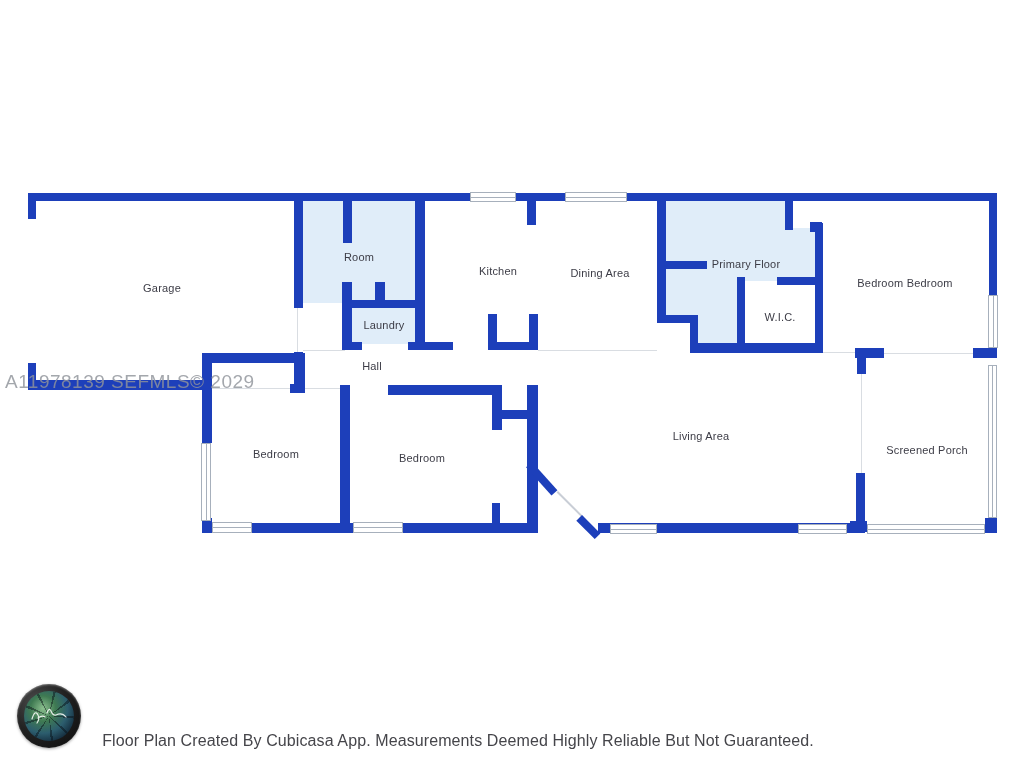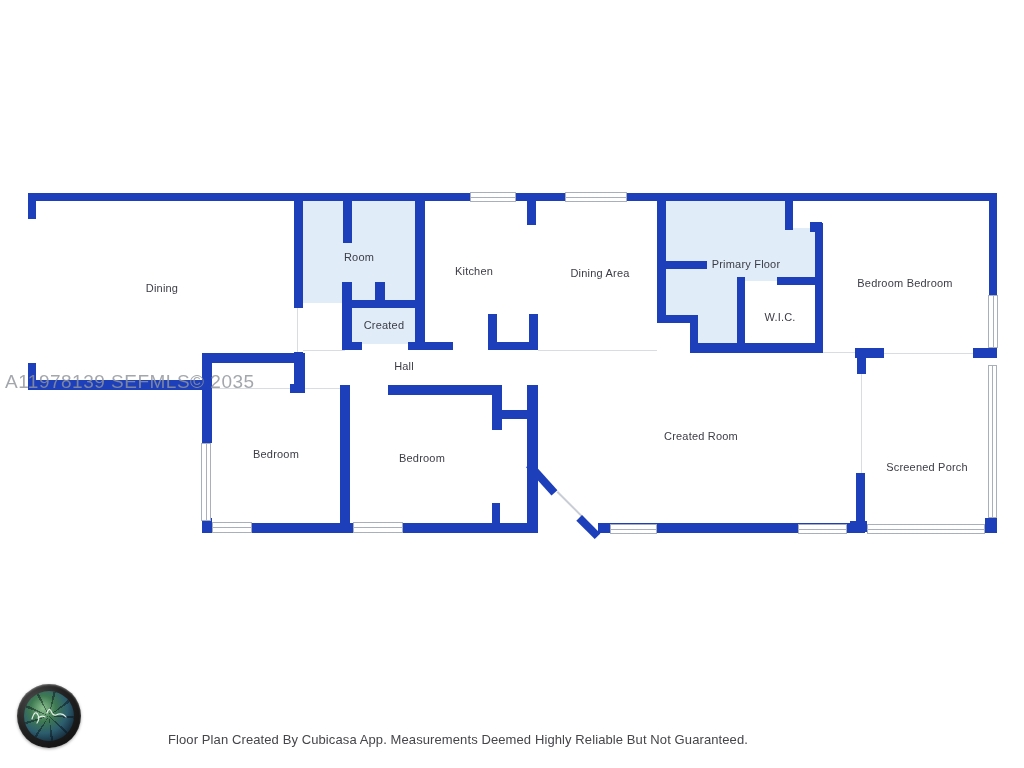--- a/index.html
+++ b/index.html
@@ -17,21 +17,21 @@
   .win-h{background-image:linear-gradient(#a7b0bc,#a7b0bc);background-size:100% 1px;background-position:center;background-repeat:no-repeat;}
   .win-v{background-image:linear-gradient(#a7b0bc,#a7b0bc);background-size:1px 100%;background-position:center;background-repeat:no-repeat;}
   
   .room-label{position:absolute;transform:translate(-50%,-50%);font-size:11px;color:#3c3c46;
               white-space:nowrap;z-index:5;letter-spacing:.2px;}
   .arc{position:absolute;background:#c9ced6;z-index:2;transform-origin:left top;}
   
   #watermark{position:absolute;left:5px;top:371px;font-size:19px;color:#90949b;opacity:.82;
              z-index:6;letter-spacing:.5px;white-space:nowrap;}
   
-  #footer{position:absolute;left:0;top:732px;width:916px;text-align:center;font-size:13px;
+  #footer{position:absolute;left:0;top:732px;width:916px;text-align:center;font-size:16px;
           color:#45454a;z-index:6;letter-spacing:.1px;}
   
   #logo{position:absolute;left:17px;top:684px;width:64px;height:64px;border-radius:50%;z-index:6;
         background:radial-gradient(circle at 30% 28%,#4a4a4a 0%,#222 45%,#0b0b0b 100%);
         box-shadow:inset 0 1px 2px rgba(255,255,255,.35), 0 1px 3px rgba(0,0,0,.35);}
   #logo .glass{position:absolute;left:7px;top:7px;width:50px;height:50px;border-radius:50%;overflow:hidden;
         background:radial-gradient(circle at 38% 35%,#8cc08f 0%,#3f7a52 28%,#2c5d6e 55%,#13293a 80%,#081019 100%);}
   #logo .blades{position:absolute;inset:0;border-radius:50%;
         background:repeating-conic-gradient(from 10deg, rgba(5,12,18,.45) 0deg 6deg, rgba(255,255,255,0) 6deg 40deg);}
   #logo svg{position:absolute;left:0;top:0;}
@@ -122,35 +122,35 @@
   <div class="win win-h" style="left:565px;top:192px;width:62px;height:10px"></div>
   <div class="win win-v" style="left:988px;top:295px;width:10px;height:53px"></div>
   <div class="win win-v" style="left:201px;top:443px;width:10px;height:78px"></div>
   <div class="win win-h" style="left:212px;top:522px;width:40px;height:11px"></div>
   <div class="win win-h" style="left:353px;top:522px;width:50px;height:11px"></div>
   <div class="win win-h" style="left:610px;top:524px;width:47px;height:10px"></div>
   <div class="win win-h" style="left:798px;top:524px;width:49px;height:10px"></div>
   <div class="win win-h" style="left:867px;top:524px;width:118px;height:10px"></div>
   <div class="win win-v" style="left:988px;top:365px;width:9px;height:153px"></div>
 
-  <div class="room-label" style="left:162px;top:288px">Dining</div>
+  <div class="room-label" style="left:162px;top:288px">Garage</div>
   <div class="room-label" style="left:359px;top:257px">Room</div>
-  <div class="room-label" style="left:474px;top:271px">Kitchen</div>
-  <div class="room-label" style="left:384px;top:325px">Created</div>
-  <div class="room-label" style="left:404px;top:366px">Hall</div>
+  <div class="room-label" style="left:498px;top:271px">Kitchen</div>
+  <div class="room-label" style="left:384px;top:325px">Laundry</div>
+  <div class="room-label" style="left:372px;top:366px">Hall</div>
   <div class="room-label" style="left:600px;top:273px">Dining Area</div>
   <div class="room-label" style="left:746px;top:264px">Primary Floor</div>
   <div class="room-label" style="left:780px;top:317px">W.I.C.</div>
   <div class="room-label" style="left:905px;top:283px">Bedroom Bedroom</div>
   <div class="room-label" style="left:276px;top:454px">Bedroom</div>
   <div class="room-label" style="left:422px;top:458px">Bedroom</div>
-  <div class="room-label" style="left:701px;top:436px">Created Room</div>
-  <div class="room-label" style="left:927px;top:467px">Screened Porch</div>
+  <div class="room-label" style="left:701px;top:436px">Living Area</div>
+  <div class="room-label" style="left:927px;top:450px">Screened Porch</div>
 
-  <div id="watermark">A11978139 SEFMLS© 2035</div>
+  <div id="watermark">A11978139 SEFMLS© 2029</div>
 
   <div id="footer">Floor Plan Created By Cubicasa App. Measurements Deemed Highly Reliable But Not Guaranteed.</div>
 
   <div id="logo">
     <div class="glass">
       <div class="blades"></div>
       <svg width="50" height="50" viewBox="0 0 50 50">
         <path d="M8 28 q3 -10 6 -4 q2 4 -1 8 M14 27 q4 -3 7 -1 M23 22 q2 -6 4 -2 q2 5 5 4 q6 -3 10 2" fill="none" stroke="rgba(255,255,255,.85)" stroke-width="1.2" stroke-linecap="round"></path>
       </svg>
     </div>

